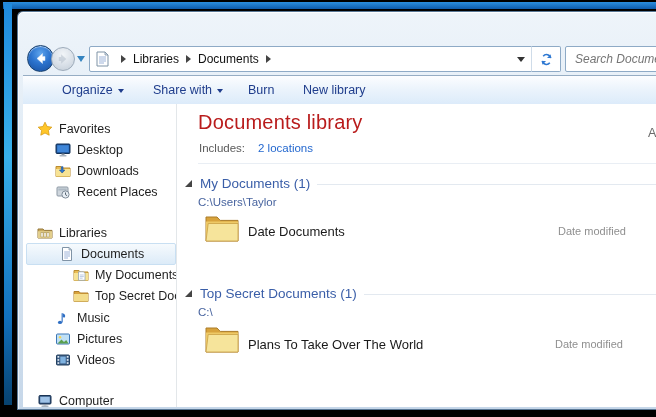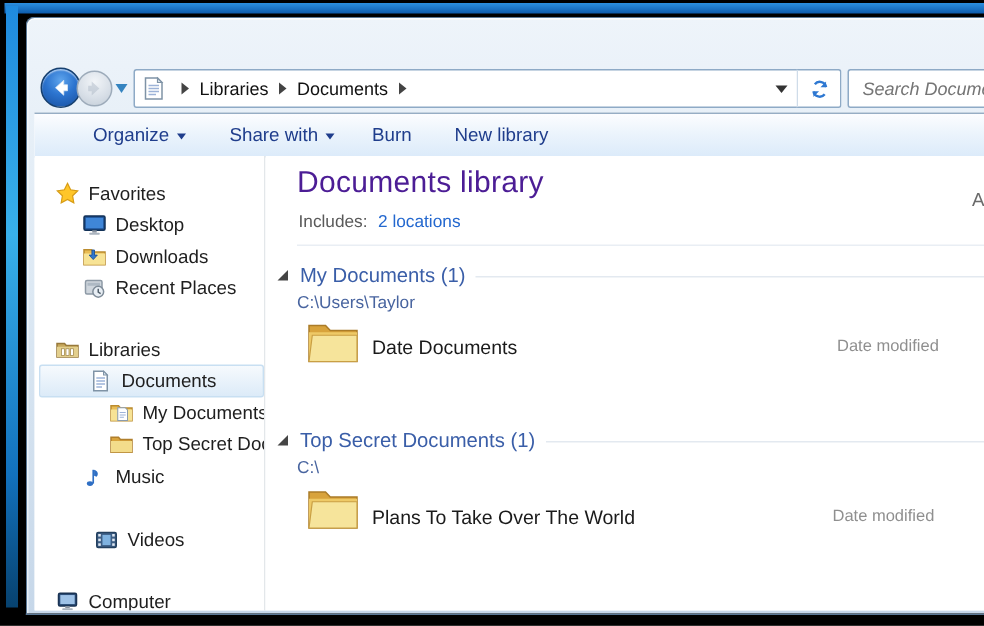--- a/index.html
+++ b/index.html
@@ -55,23 +55,23 @@
   
   .navpane{position:absolute;left:0;top:28px;width:153px;bottom:0;background:#fff;overflow:hidden;}
   .paneDivider{position:absolute;left:153px;top:28px;bottom:0;width:1px;background:#e3e7ea;}
   .sb-item{position:absolute;height:20px;display:flex;align-items:center;white-space:nowrap;
            font-size:12.5px;color:#1e1e1e;overflow:hidden;right:0;}
   .sb-item .ico{flex:0 0 18px;display:flex;margin-right:4px;}
   .sb-sel{left:3px !important;padding-left:47px;border:1px solid #c8dff2;border-radius:2px;
           background:linear-gradient(#f6fafd,#dcebf8);}
   
   .mainpane{position:absolute;left:154px;top:28px;right:0;bottom:0;overflow:hidden;background:#fff;}
-  .lib-title{position:absolute;left:21px;top:7px;font-size:20px;font-weight:400;color:#4c1d95;letter-spacing:.2px;}
+  .lib-title{position:absolute;left:21px;top:7px;font-size:20px;font-weight:400;color:#b91c1c;letter-spacing:.2px;}
   .includes{position:absolute;left:22px;top:38px;font-size:11.5px;color:#5a5a5a;}
-  .includes a{color:#2468cf;text-decoration:none;margin-left:7px;}
+  .includes a{color:#2468cf;text-decoration:none;margin-left:13px;}
   .hr1{position:absolute;left:21px;right:0;top:59px;height:1px;background:#e9eef4;}
   .arrange{position:absolute;left:471px;top:22px;font-size:12.5px;color:#6a6a6a;white-space:nowrap;}
   .grp-head{position:absolute;left:7px;right:0;display:flex;align-items:center;gap:7px;}
   .grp-head .tri{flex:0 0 auto;display:flex;}
   .grp-head .gh-label{color:#3a5ea8;font-size:13.5px;white-space:nowrap;}
   .grp-head .gh-line{flex:1;height:1px;background:#e3e9f0;margin-top:2px;}
   .grp-path{position:absolute;left:21px;font-size:11.5px;color:#48649f;white-space:nowrap;}
   .file-row-icon{position:absolute;}
   .file-label{position:absolute;font-size:13px;color:#1a1a1a;white-space:nowrap;}
   .date-label{position:absolute;font-size:11px;color:#8f8f8f;white-space:nowrap;}
@@ -244,21 +244,31 @@
           <span class="ico">
               <svg width="16" height="16" viewBox="0 0 16 16">
                 <path d="M6.2 12.2 V3.5 l2.4 1.2 c1.6.8 1.8 2.4.6 3.1 l-1.6-.6 v5 Z" fill="none"></path>
                 <ellipse cx="5" cy="12.4" rx="2.1" ry="1.6" fill="#2f6fc4"></ellipse>
                 <rect x="6.6" y="3.2" width="1.1" height="9.2" fill="#2f6fc4"></rect>
                 <path d="M7.7 3.2 c2.6.8 3.2 3 1.7 4.6 l-1.7-.7 Z" fill="#2f6fc4"></path>
               </svg>
             </span>
           <span>Music</span>
         </div>
-        <div class="sb-item" style="top:246px;left:40px">
+        <div class="sb-item" style="top:225px;left:32px">
+          <span class="ico">
+              <svg width="16" height="16" viewBox="0 0 16 16">
+                <rect x="1.5" y="3" width="13" height="10" rx="1" fill="#bfe0f6" stroke="#3c77b5"></rect>
+                <circle cx="5" cy="6.3" r="1.2" fill="#f6d351"></circle>
+                <path d="M2.5 12.5 l4-4 2.5 2.4 2.2-2 2.3 3.6 Z" fill="#5aa04e"></path>
+              </svg>
+            </span>
+          <span>Pictures</span>
+        </div>
+        <div class="sb-item" style="top:246px;left:32px">
           <span class="ico">
               <svg width="16" height="16" viewBox="0 0 16 16">
                 <rect x="1.5" y="3" width="13" height="10" rx="1" fill="#3d5e85" stroke="#24405f"></rect>
                 <g fill="#dfe8f2">
                   <rect x="2.5" y="4" width="1.7" height="1.7"></rect>
                   <rect x="2.5" y="7.1" width="1.7" height="1.7"></rect>
                   <rect x="2.5" y="10.2" width="1.7" height="1.7"></rect>
                   <rect x="11.8" y="4" width="1.7" height="1.7"></rect>
                   <rect x="11.8" y="7.1" width="1.7" height="1.7"></rect>
                   <rect x="11.8" y="10.2" width="1.7" height="1.7"></rect>

